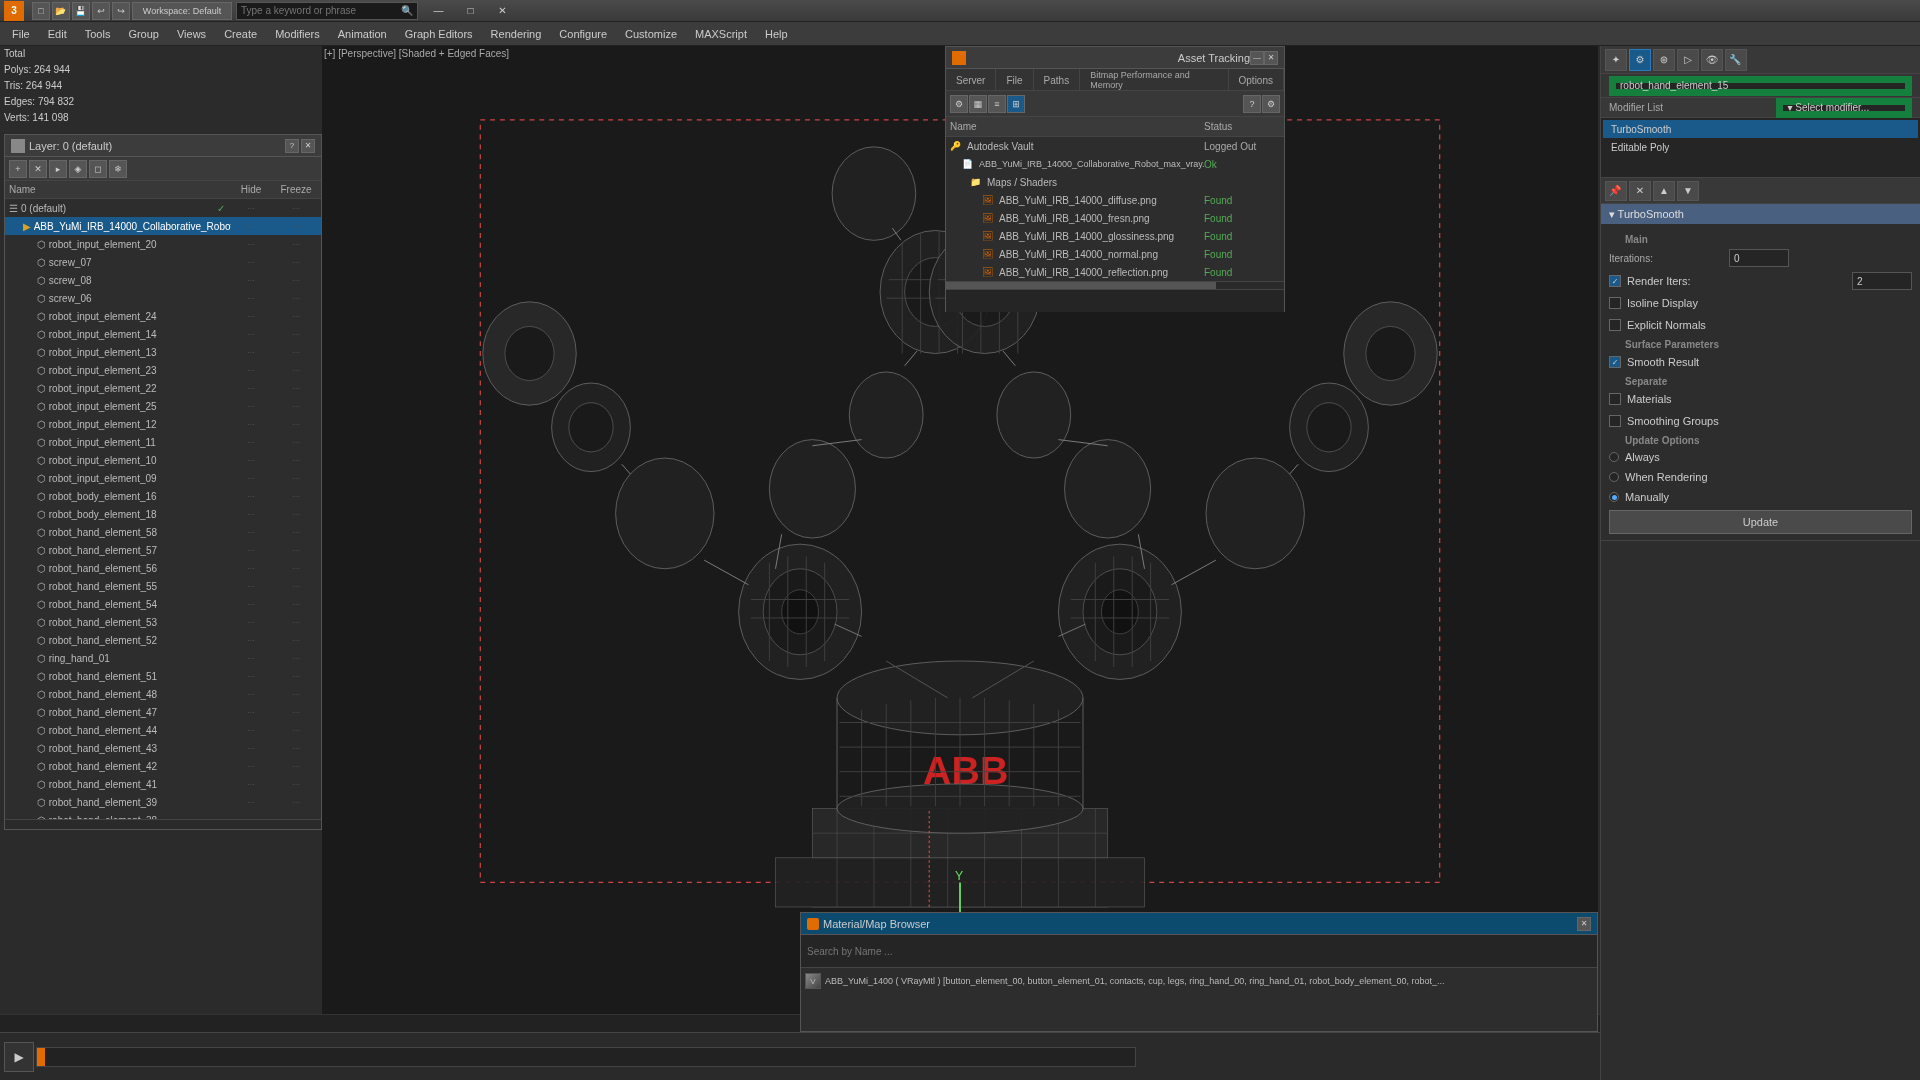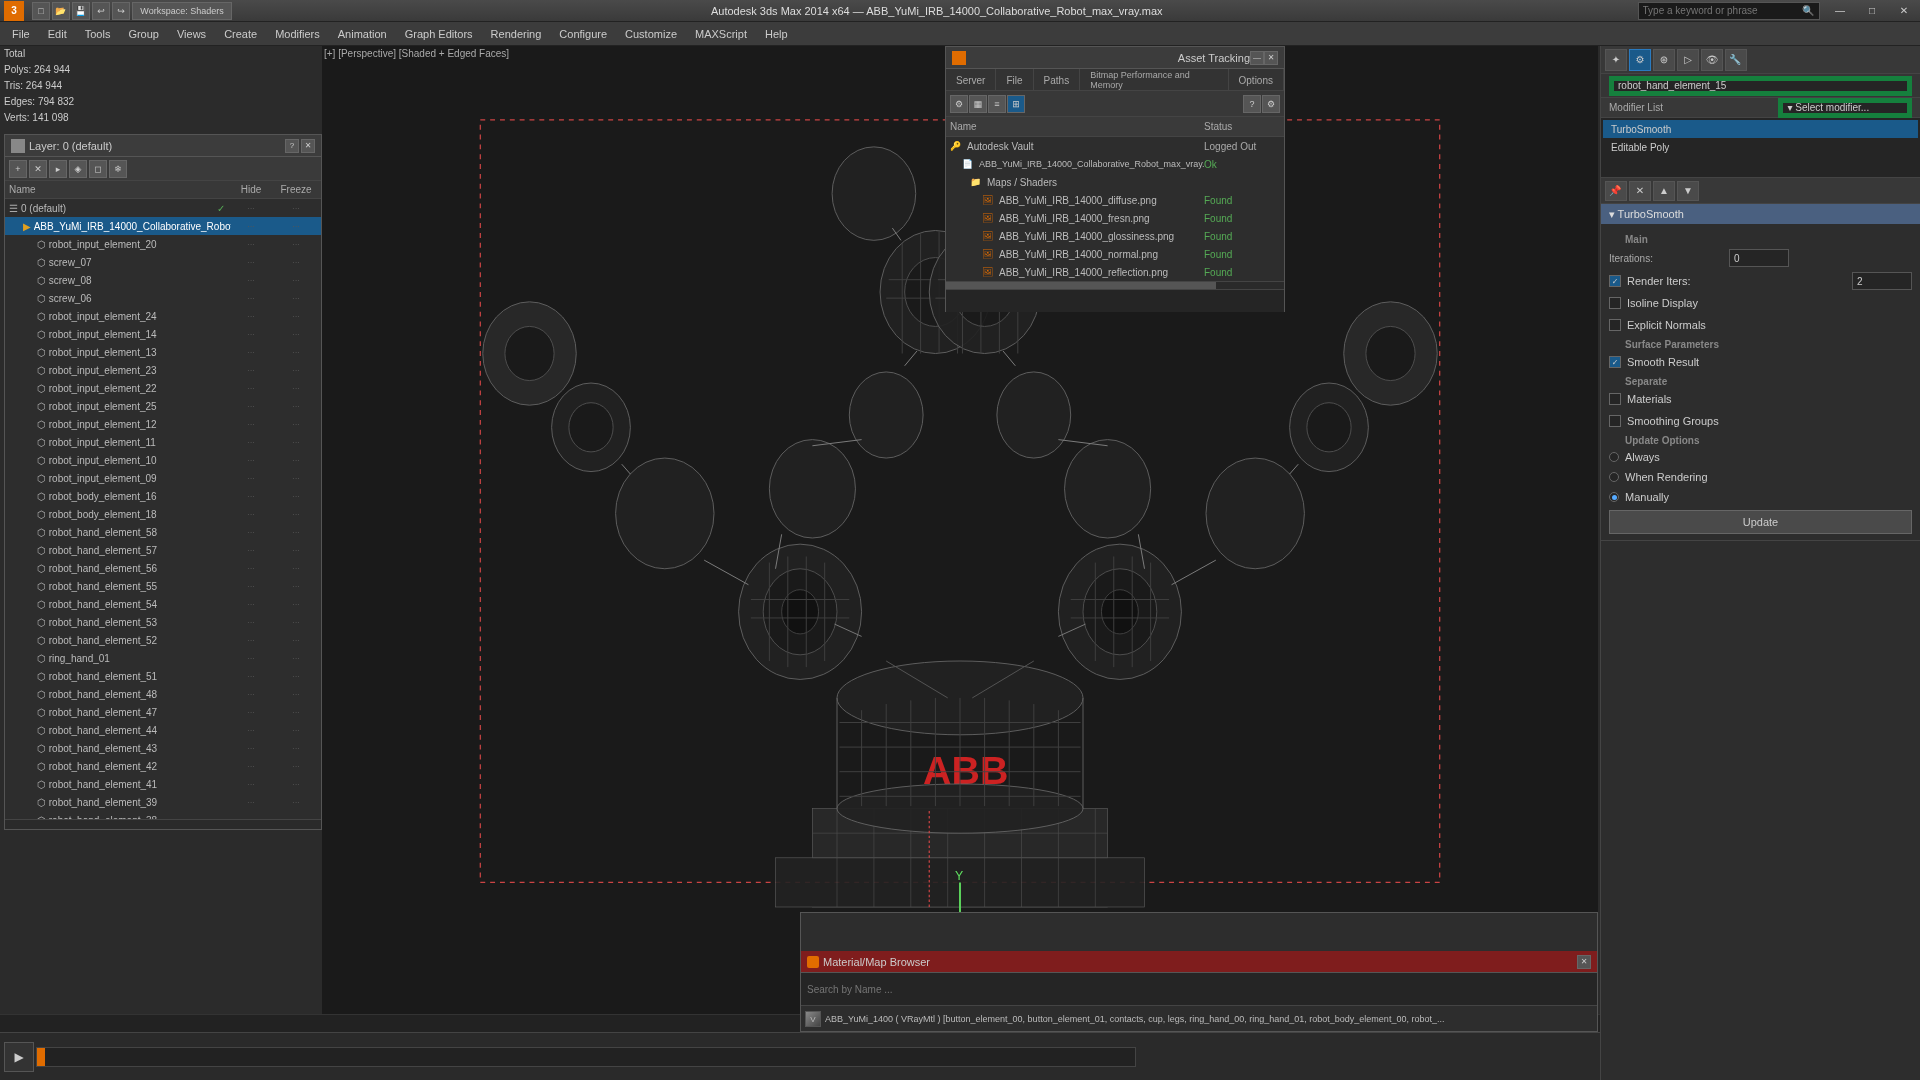--- a/index.html
+++ b/index.html
@@ -360,21 +360,21 @@
       height: 24px;
       background: #353535;
       border-bottom: 1px solid #444;
       display: flex;
       align-items: center;
       padding: 0 8px;
     }
     .modifier-dropdown {
       flex: 1;
       background: #252525;
-      border: 5px solid #15803d;
+      border: 7px solid #15803d;
       height: 20px;
       display: flex;
       align-items: center;
       padding: 0 4px;
       font-size: 10px;
       color: #ccc;
       cursor: pointer;
     }
     #right-panel .modifier-list-header {
       background: #383838;
@@ -559,29 +559,28 @@
       position: absolute;
       bottom: 48px;
       left: 800px;
       right: 322px;
       height: 120px;
       background: #2d2d2d;
       border: 1px solid #555;
       z-index: 10;
     }
     #mat-browser .mb-title {
-      background: #7f1d1d;
+      background: #0c4a6e;
       height: 22px;
       display: flex;
       align-items: center;
       padding: 0 6px;
       border-bottom: 1px solid #555;
       font-size: 11px;
       color: #ccc;
-      margin-top: 38px;
     }
     #mat-browser .mb-search {
       background: #252525;
       height: 22px;
       display: flex;
       align-items: center;
       padding: 16px 6px;
       border-bottom: 1px solid #444;
     }
     #mat-browser .mb-search input {
@@ -631,24 +630,21 @@
 <body>
 
 <div id="title-bar">
   <div class="app-icon">3</div>
   <div class="toolbar-icons">
     <div class="tb-btn">□</div>
     <div class="tb-btn">📂</div>
     <div class="tb-btn">💾</div>
     <div class="tb-btn">↩</div>
     <div class="tb-btn">↪</div>
-    <div class="tb-btn" style="width:100px;font-size:9px;">Workspace: Shaders</div>
-  </div>
-  <div class="title-text">
-    <span>Autodesk 3ds Max 2014 x64</span> — <span>ABB_YuMi_IRB_14000_Collaborative_Robot_max_vray.max</span>
+    <div class="tb-btn" style="width:100px;font-size:9px;">Workspace: Default</div>
   </div>
   <div class="search-bar">
     <input type="text" placeholder="Type a keyword or phrase" style="">
     <span style="font-size:10px;color:#888;">🔍</span>
   </div>
   <div class="win-controls">
     <div class="win-btn">—</div>
     <div class="win-btn">□</div>
     <div class="win-btn close">✕</div>
   </div>

